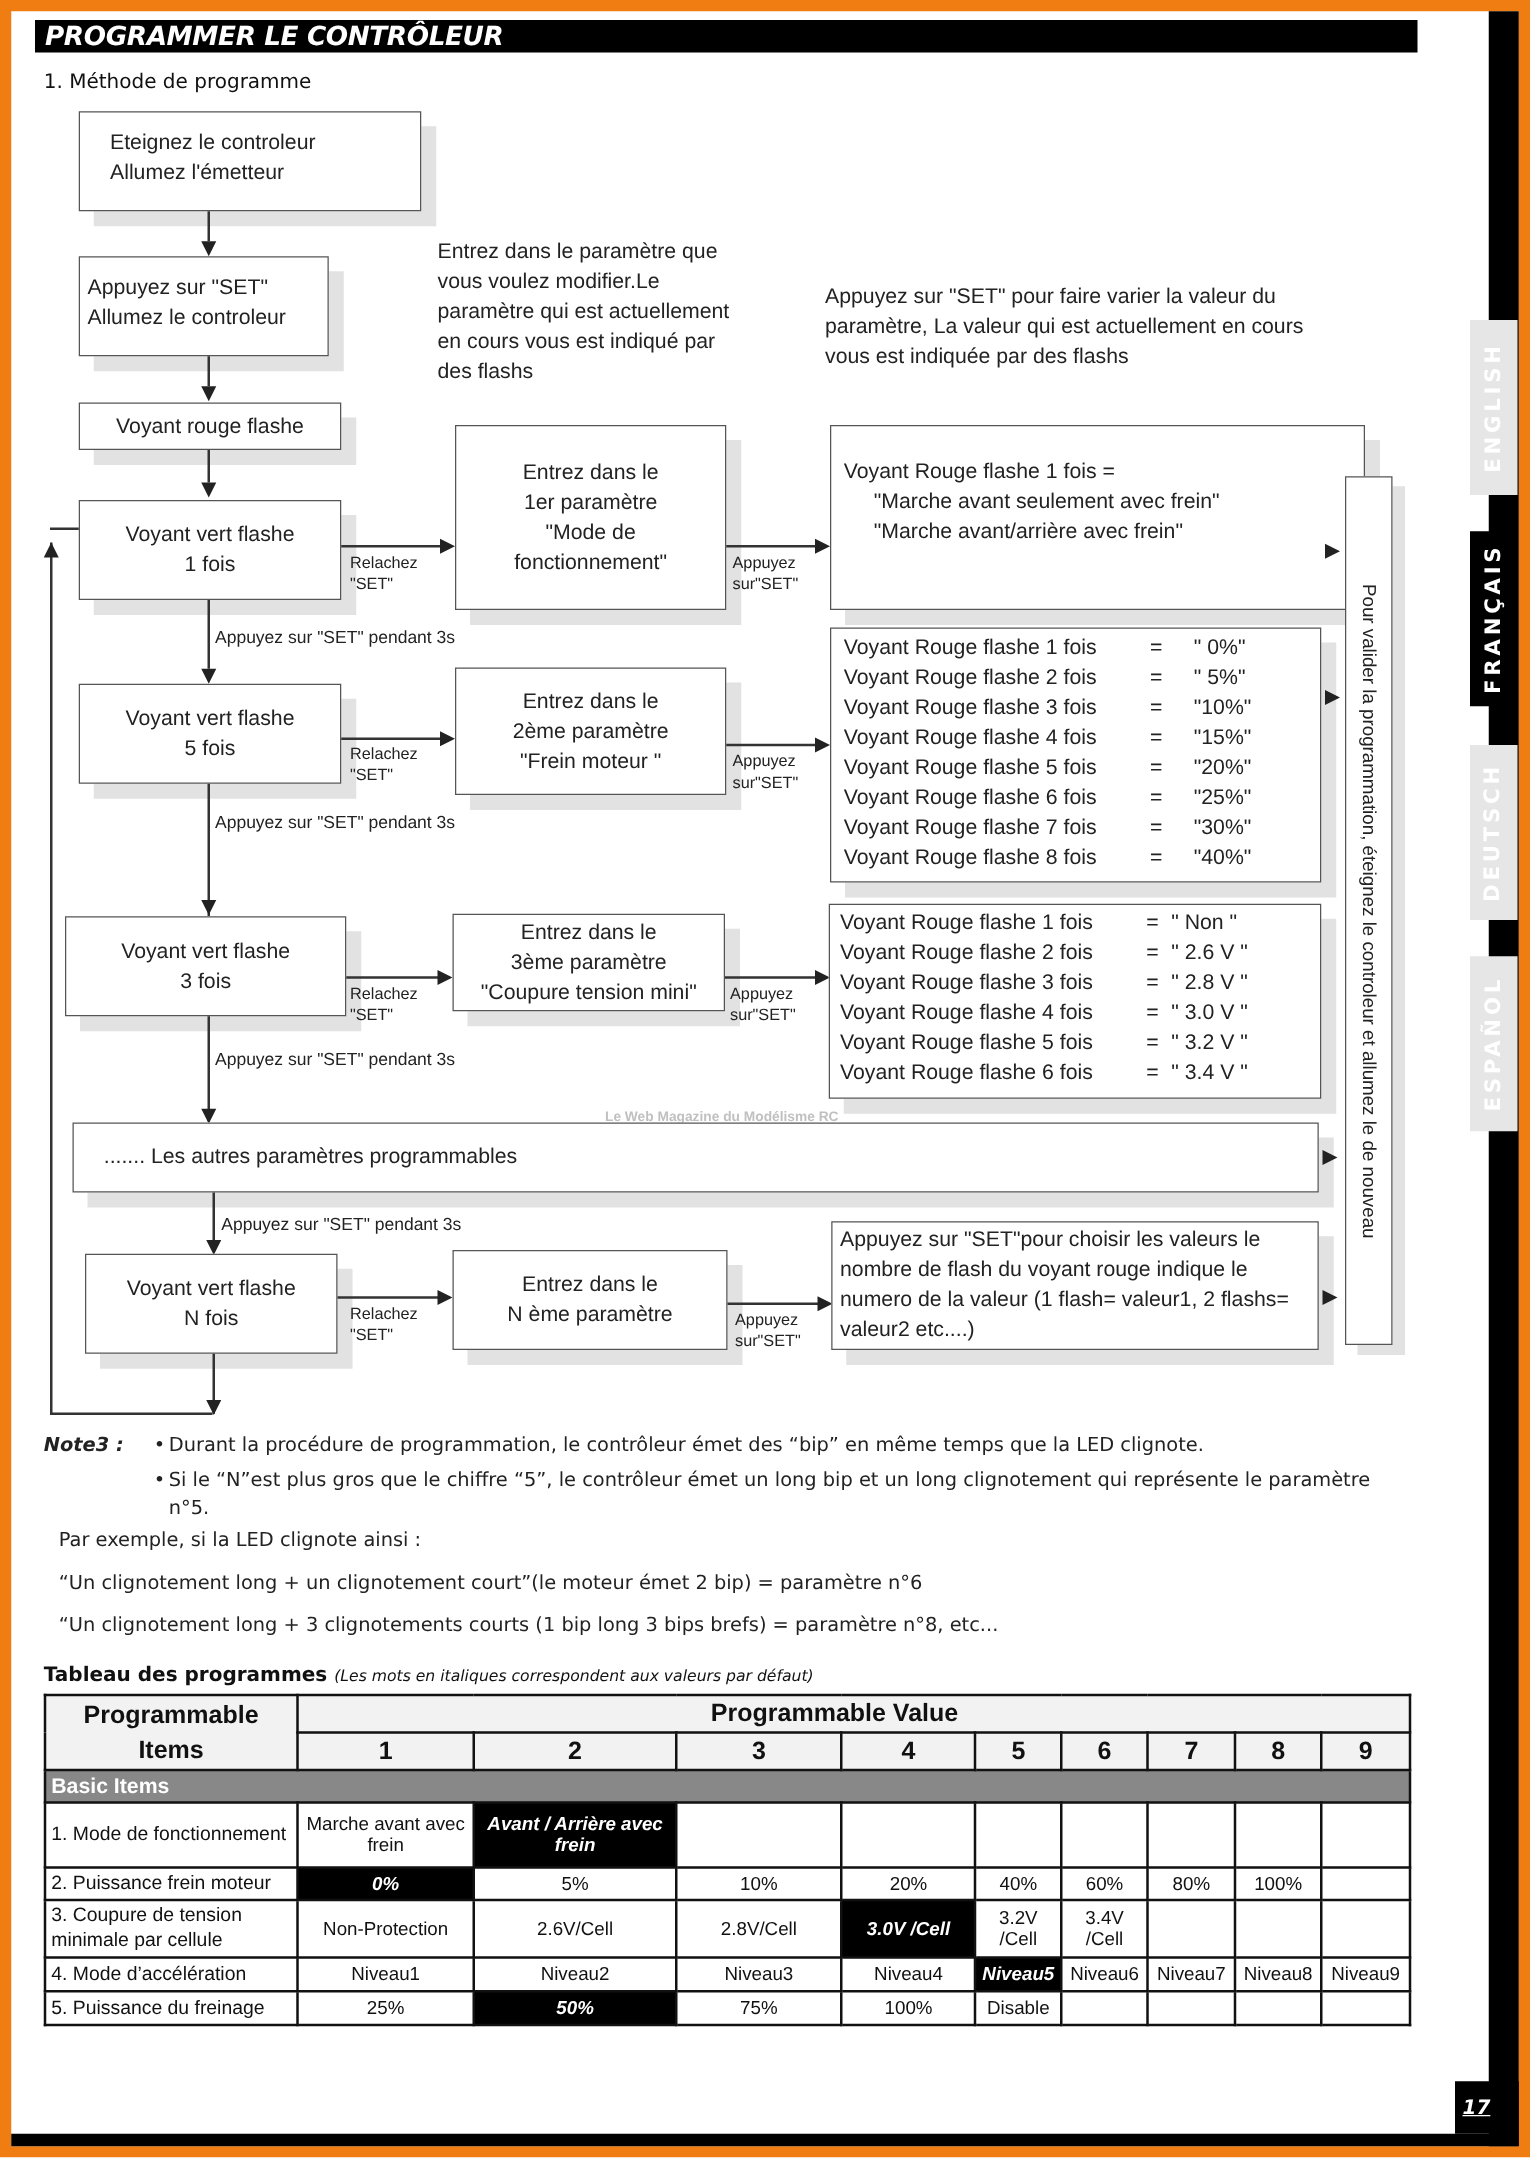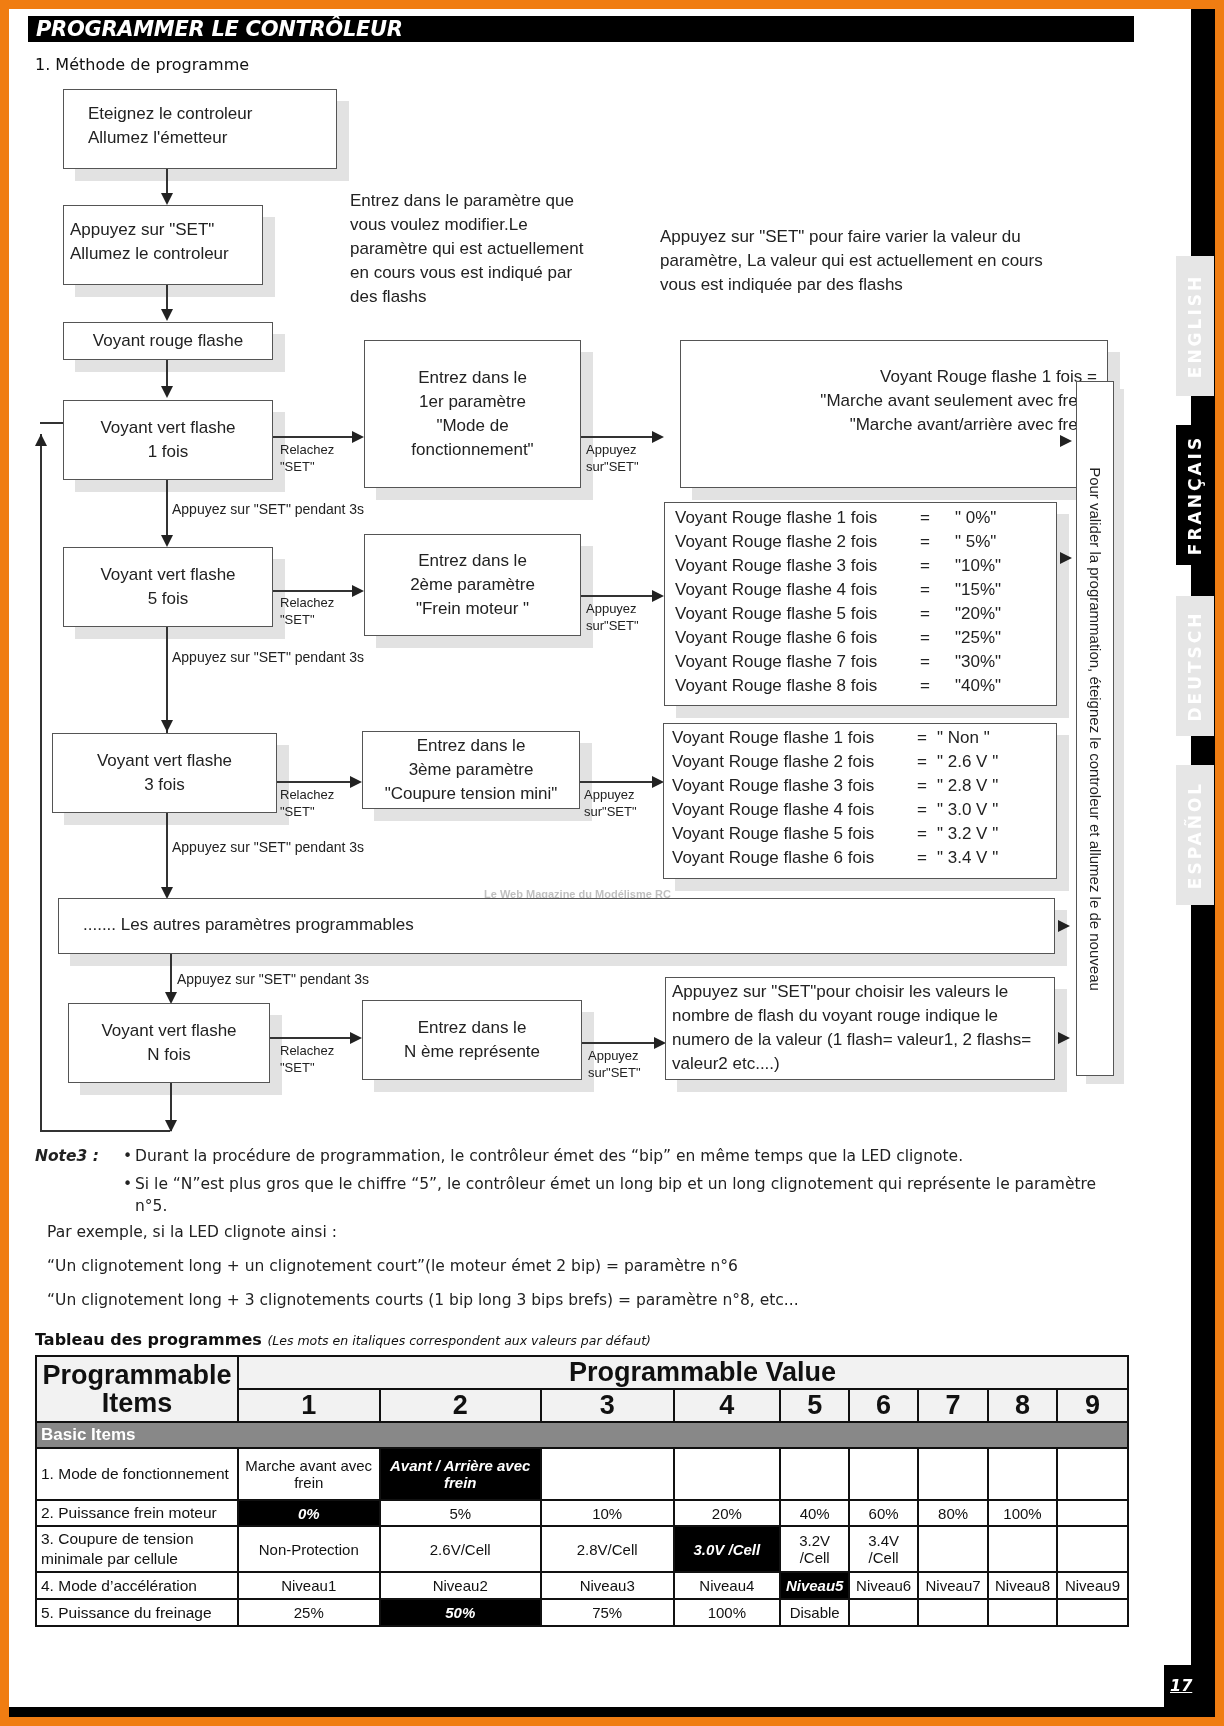--- a/index.html
+++ b/index.html
@@ -47,21 +47,21 @@
   .notes .bullet-line { display: flex; }
   .notes .bullet-line .spacer { width: 88px; flex-shrink: 0; }
   .notes .bullet { width: 12px; flex-shrink: 0; }
   .notes p { margin: 12px; }
 
   
   .table-title { position: absolute; left: 35px; top: 1330px; font-family: "DejaVu Sans", sans-serif; font-size: 16px; font-weight: bold; }
   .table-title i { font-weight: normal; font-size: 12.5px; }
   table.prog { position: absolute; left: 35px; top: 1355px; width: 1094px; border-collapse: collapse; font-size: 15px; color: #111; }
   table.prog td, table.prog th { border: 2px solid #111; text-align: center; padding: 0 2px; }
-  table.prog th { background: #f2f2f2; font-weight: bold; font-size: 27px; }
+  table.prog th { background: #f2f2f2; font-weight: bold; font-size: 20px; }
   table.prog .section td { background: #888; color: #fff; text-align: left; font-weight: bold; font-size: 17px; padding-left: 4px; }
   table.prog td.item { text-align: left; padding-left: 4px; font-size: 15.5px; line-height: 20px; }
   table.prog td.def { background: #000; color: #fff; font-weight: bold; font-style: italic; }
 
   .page-num { position: absolute; left: 1164px; top: 1665px; width: 51px; height: 42px; background: #000; color: #fff; font-family: "DejaVu Sans", sans-serif; font-weight: bold; font-style: italic; font-size: 16px; line-height: 42px; padding-left: 6px; text-decoration: underline; }
 </style>
 </head>
 <body>
 
 <div class="frame"></div>
@@ -123,21 +123,21 @@
   <div>"Mode de</div>
   <div>fonctionnement"</div>
 </div>
 <div class="hline" style="left:581px;top:436px;width:78px;"></div>
 <div class="arrow-right" style="left:652px;top:431px;"></div>
 <div class="small-label" style="left:586px;top:441px;width:72px;">
     <div>Appuyez</div>
     <div>sur"SET"</div>
   </div>
 
-<div class="box" style="left:680px;top:340px;width:428px;height:148px;padding:24px 10px 0 10px;text-align:right;">
+<div class="box" style="left:664px;top:340px;width:428px;height:148px;padding:24px 10px 0 10px;">
   <div>Voyant Rouge flashe 1 fois  =</div>
   <div style="padding-left:24px;">"Marche avant seulement avec frein"</div>
   <div style="padding-left:24px;">"Marche avant/arrière avec frein"</div>
 </div>
 <div class="arrow-right" style="left:1060px;top:435px;"></div>
 
 <div class="vline" style="left:166px;top:480px;height:55px;"></div>
 <div class="arrow-down" style="left:161px;top:535px;"></div>
 <div class="small-label" style="left:172px;top:501px;text-align:left;white-space:nowrap;font-size:14px;">Appuyez sur "SET" pendant 3s</div>
 
@@ -291,21 +291,21 @@
 </div>
 <div class="hline" style="left:270px;top:1037px;width:90px;"></div>
 <div class="arrow-right" style="left:350px;top:1032px;"></div>
 <div class="small-label" style="left:280px;top:1042px;width:70px;">
     <div>Relachez</div>
     <div>"SET"</div>
   </div>
 
 <div class="box center" style="left:362px;top:1000px;width:220px;height:80px;">
   <div>Entrez dans le</div>
-  <div>N ème représente</div>
+  <div>N ème paramètre</div>
 </div>
 <div class="hline" style="left:582px;top:1042px;width:76px;"></div>
 <div class="arrow-right" style="left:654px;top:1037px;"></div>
 <div class="small-label" style="left:588px;top:1047px;width:72px;">
     <div>Appuyez</div>
     <div>sur"SET"</div>
   </div>
 
 <div class="box" style="left:665px;top:977px;width:390px;height:103px;padding:2px 6px;">
   <div>Appuyez sur "SET"pour choisir les valeurs le nombre de flash du voyant rouge indique le numero de la valeur (1 flash= valeur1, 2 flashs= valeur2 etc....)</div>

